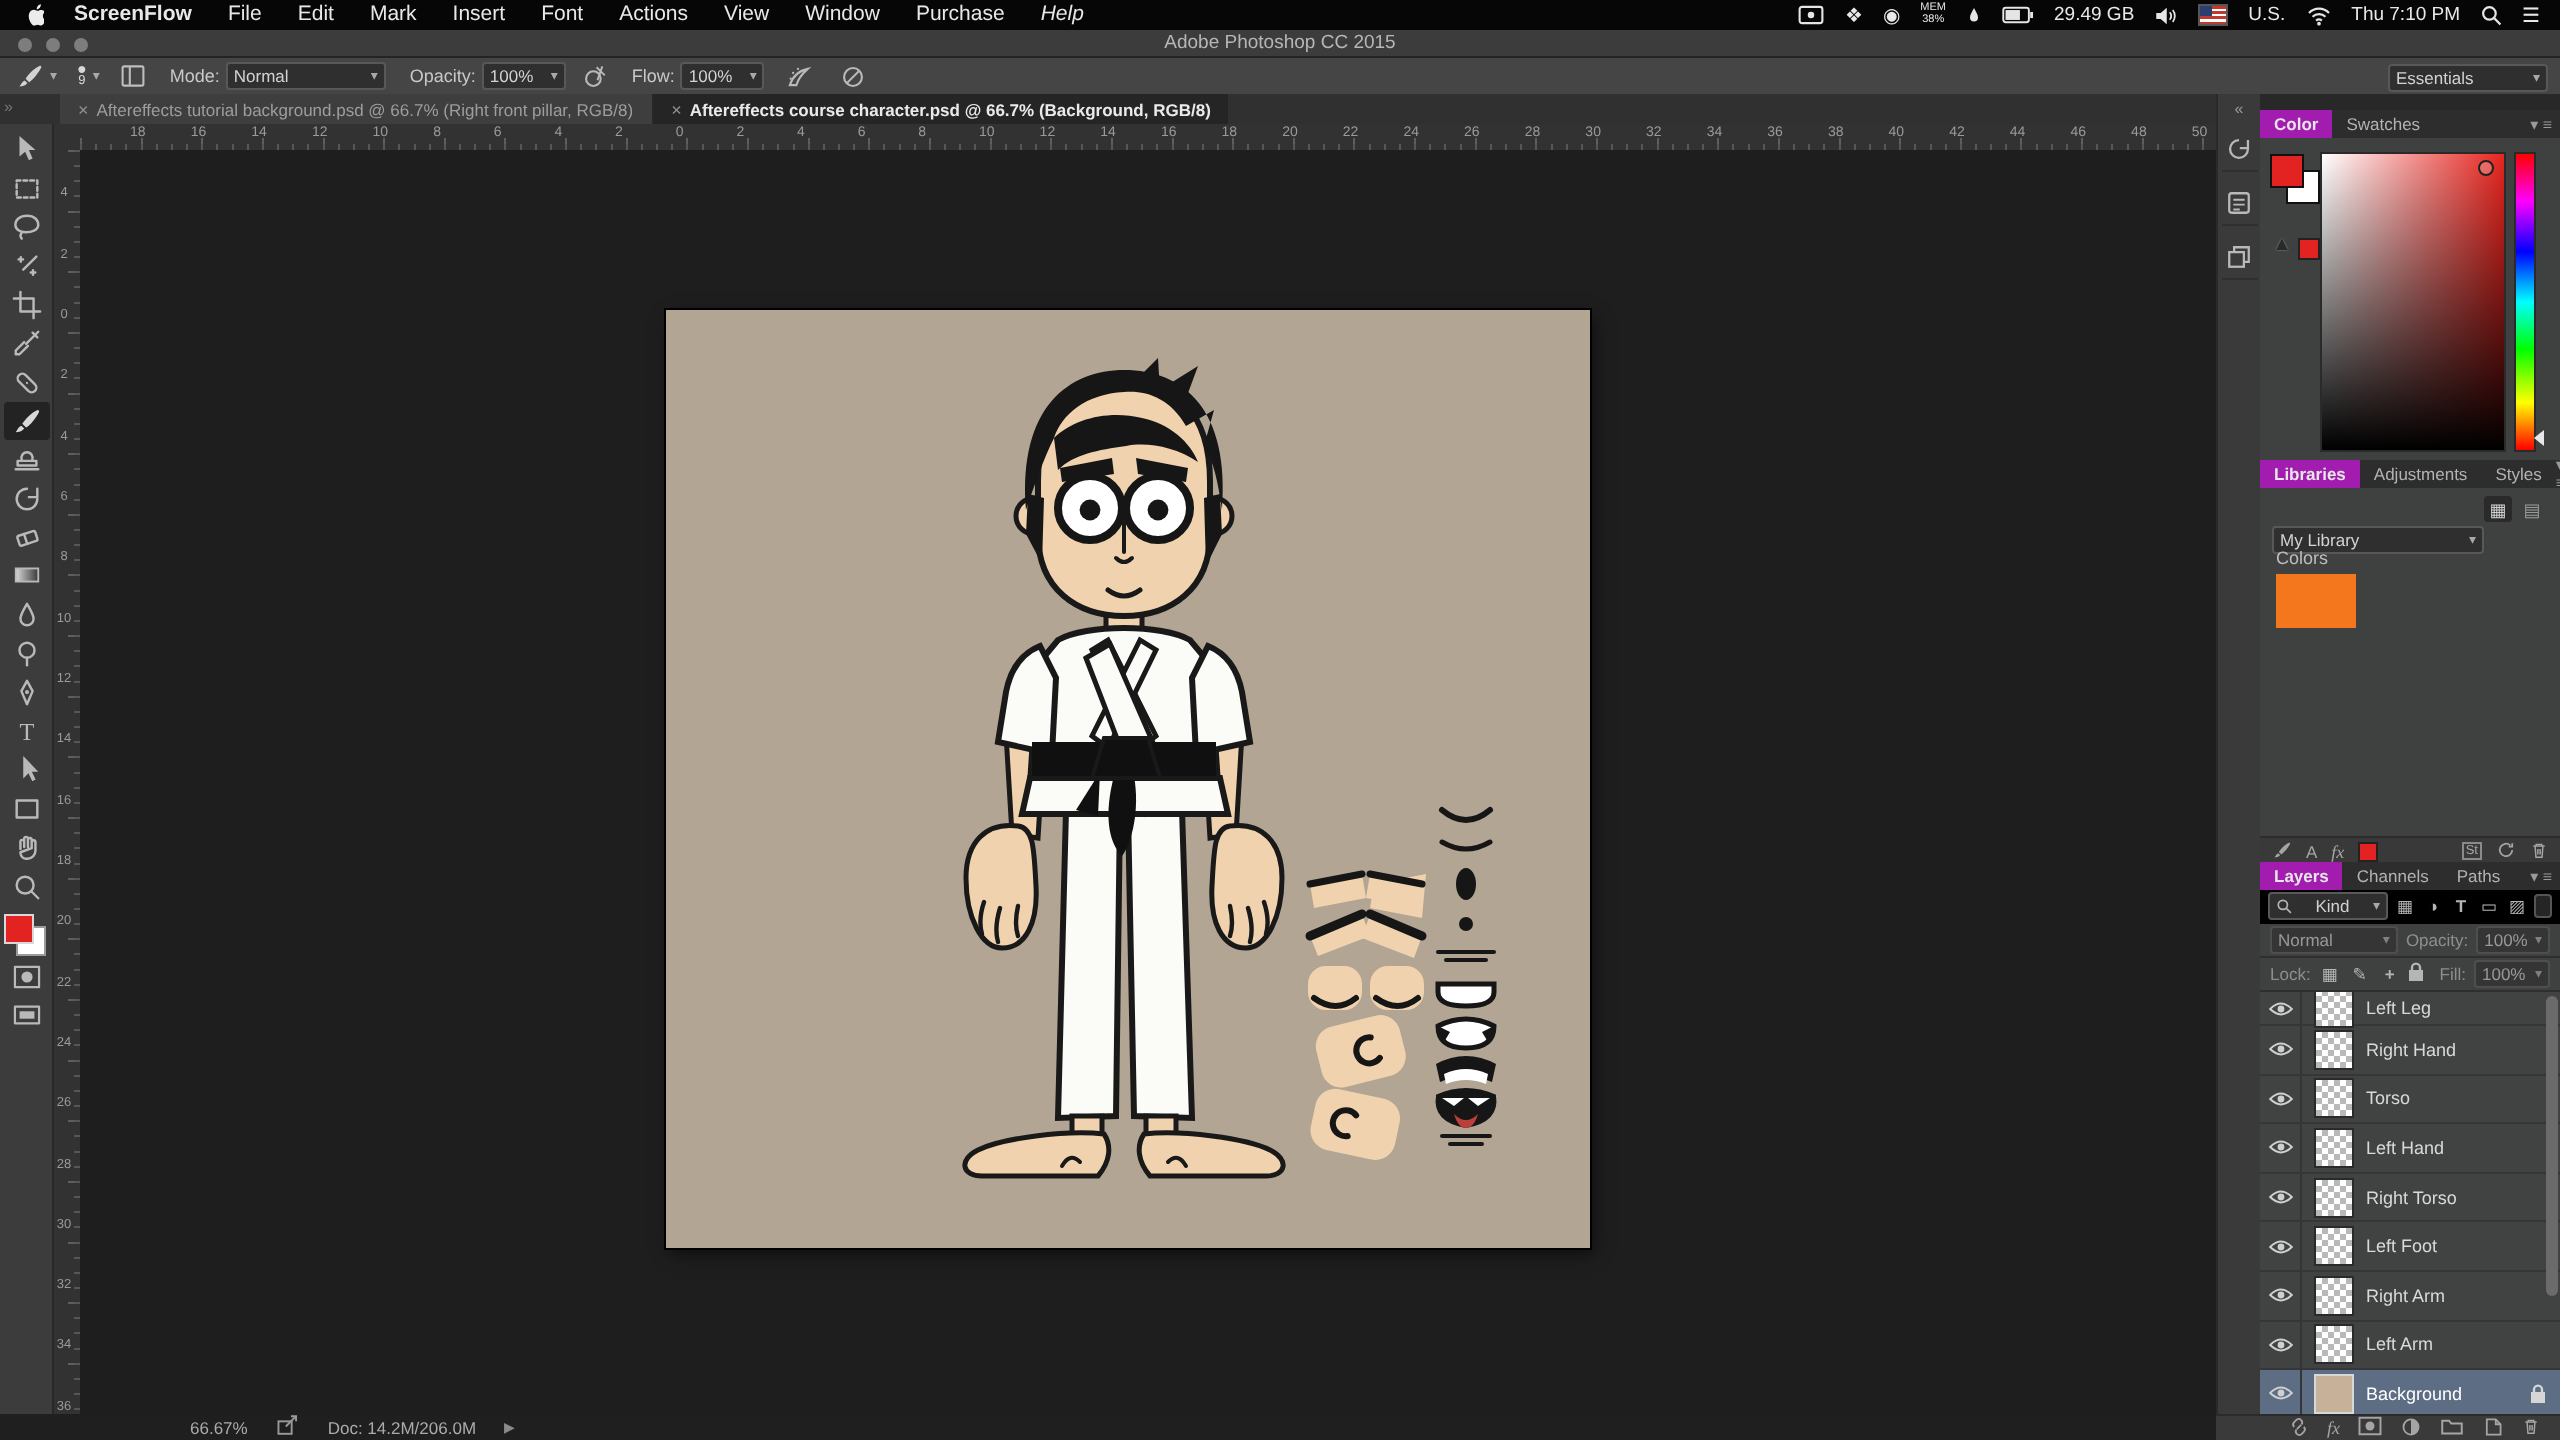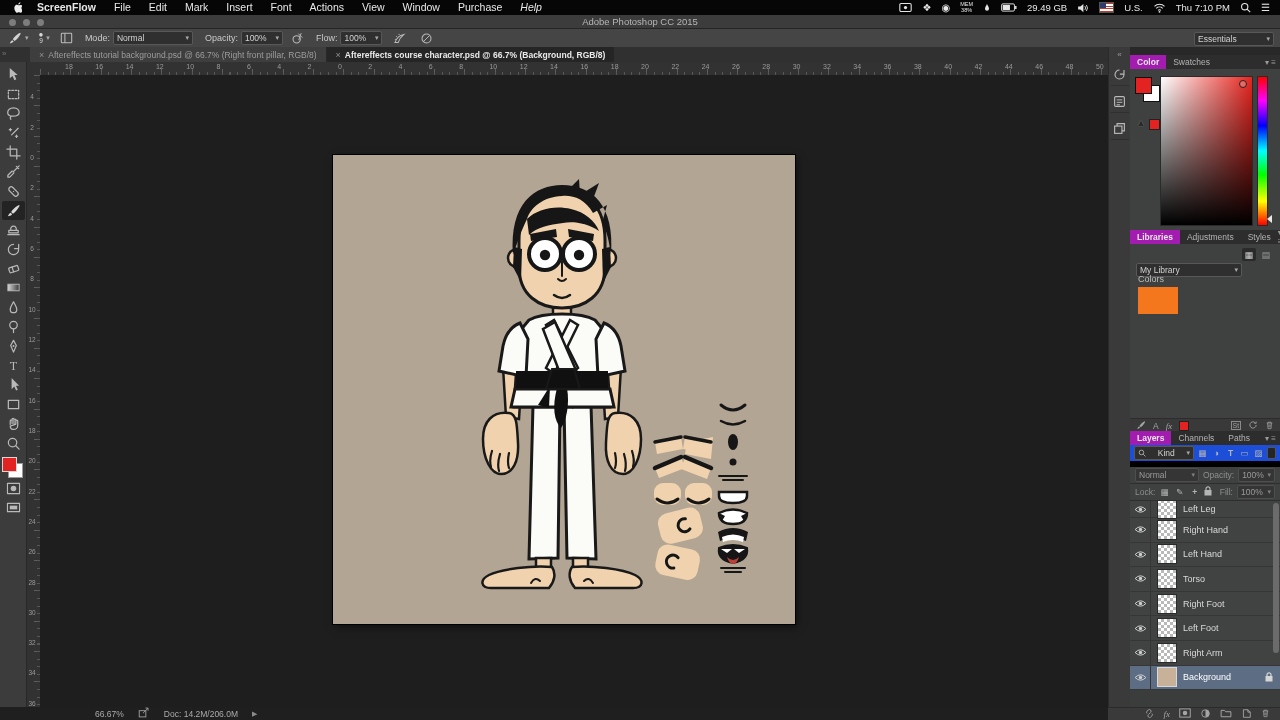--- a/index.html
+++ b/index.html
@@ -87,21 +87,21 @@
   #lib-grid{left:112px;background:#2a2a2a}
   #lib-list{left:129px;color:#9a9a9a}
   #lib-colors-label{position:absolute;left:8px;top:30px;font-size:9px;color:#bdbdbd}
   #lib-swatch{position:absolute;left:8px;top:43px;width:40px;height:27px}
   #libfooter{height:13px;background:#393939;border-top:1px solid #2c2c2c;display:flex;align-items:center;gap:7px;padding:0 6px;color:#a5a5a5;font-size:8px}
   #libfooter .rgt{margin-left:auto;display:flex;gap:7px;align-items:center}
   .minisw{width:8px;height:8px;background:#e32222;border:1px solid #222}
   .stbox{border:1px solid #8a8a8a;font-size:6.5px;padding:0 1px;line-height:7px}
   
   #layersgroup{left:0;top:384px;width:150px}
-  #filterrow{height:16px;background:#1d4ed8;display:flex;align-items:center;gap:3px;padding:0 4px;border-bottom:6px solid #000000}
+  #filterrow{height:16px;background:#000000;display:flex;align-items:center;gap:3px;padding:0 4px;border-bottom:1px solid #000000}
   #kindselect{width:52px}
   .ficon{color:#b5b5b5;font-size:8.5px;width:11px;text-align:center}
   .fT{font-weight:bold}
   #ftoggle{width:7px;height:10px;background:#252525;border:1px solid #555;border-radius:2px;margin-left:auto}
   #blendrow,#lockrow{height:16px;background:#3f4040;display:flex;align-items:center;gap:4px;padding:0 5px;font-size:8.5px;color:#8e8e8e;border-bottom:1px solid #2e2e2e}
   .dimfield{opacity:.6}
   #layerlist{position:relative;height:213px;background:#3b3c3c;overflow:hidden}
   .lrow{display:flex;align-items:center;height:24.6px;background:#414242;border-bottom:1px solid #363636;gap:6px;box-sizing:border-box}
   .lrow.partial{height:17px}
   .lrow.sel{background:#5c6d84}
@@ -743,61 +743,71 @@
           <div class="lname">Right Hand</div>
         </div>
         <div class="lrow">
           <div class="eyebtn">
             <svg width="13" height="9" viewBox="0 0 14 10">
               <path d="M1 5 Q7 -1 13 5 Q7 11 1 5 Z" fill="none" stroke="#cfcfcf" stroke-width="1.1"></path>
               <circle cx="7" cy="5" r="1.9" fill="#cfcfcf"></circle>
             </svg>
           </div>
           <div class="lthumb checker"></div>
-          <div class="lname">Left Hand</div>
+          <div class="lname">Torso</div>
         </div>
         <div class="lrow">
           <div class="eyebtn">
             <svg width="13" height="9" viewBox="0 0 14 10">
               <path d="M1 5 Q7 -1 13 5 Q7 11 1 5 Z" fill="none" stroke="#cfcfcf" stroke-width="1.1"></path>
               <circle cx="7" cy="5" r="1.9" fill="#cfcfcf"></circle>
             </svg>
           </div>
           <div class="lthumb checker"></div>
-          <div class="lname">Torso</div>
+          <div class="lname">Left Hand</div>
         </div>
         <div class="lrow">
           <div class="eyebtn">
             <svg width="13" height="9" viewBox="0 0 14 10">
               <path d="M1 5 Q7 -1 13 5 Q7 11 1 5 Z" fill="none" stroke="#cfcfcf" stroke-width="1.1"></path>
               <circle cx="7" cy="5" r="1.9" fill="#cfcfcf"></circle>
             </svg>
           </div>
           <div class="lthumb checker"></div>
-          <div class="lname">Right Foot</div>
+          <div class="lname">Right Torso</div>
         </div>
         <div class="lrow">
           <div class="eyebtn">
             <svg width="13" height="9" viewBox="0 0 14 10">
               <path d="M1 5 Q7 -1 13 5 Q7 11 1 5 Z" fill="none" stroke="#cfcfcf" stroke-width="1.1"></path>
               <circle cx="7" cy="5" r="1.9" fill="#cfcfcf"></circle>
             </svg>
           </div>
           <div class="lthumb checker"></div>
           <div class="lname">Left Foot</div>
         </div>
         <div class="lrow">
           <div class="eyebtn">
             <svg width="13" height="9" viewBox="0 0 14 10">
               <path d="M1 5 Q7 -1 13 5 Q7 11 1 5 Z" fill="none" stroke="#cfcfcf" stroke-width="1.1"></path>
               <circle cx="7" cy="5" r="1.9" fill="#cfcfcf"></circle>
             </svg>
           </div>
           <div class="lthumb checker"></div>
           <div class="lname">Right Arm</div>
+        </div>
+        <div class="lrow">
+          <div class="eyebtn">
+            <svg width="13" height="9" viewBox="0 0 14 10">
+              <path d="M1 5 Q7 -1 13 5 Q7 11 1 5 Z" fill="none" stroke="#cfcfcf" stroke-width="1.1"></path>
+              <circle cx="7" cy="5" r="1.9" fill="#cfcfcf"></circle>
+            </svg>
+          </div>
+          <div class="lthumb checker"></div>
+          <div class="lname">Left Arm</div>
         </div>
         <div class="lrow sel">
           <div class="eyebtn">
             <svg width="13" height="9" viewBox="0 0 14 10">
               <path d="M1 5 Q7 -1 13 5 Q7 11 1 5 Z" fill="none" stroke="#cfcfcf" stroke-width="1.1"></path>
               <circle cx="7" cy="5" r="1.9" fill="#cfcfcf"></circle>
             </svg>
           </div>
           <div class="lthumb bgthumb"></div>
           <div class="lname">Background</div>

